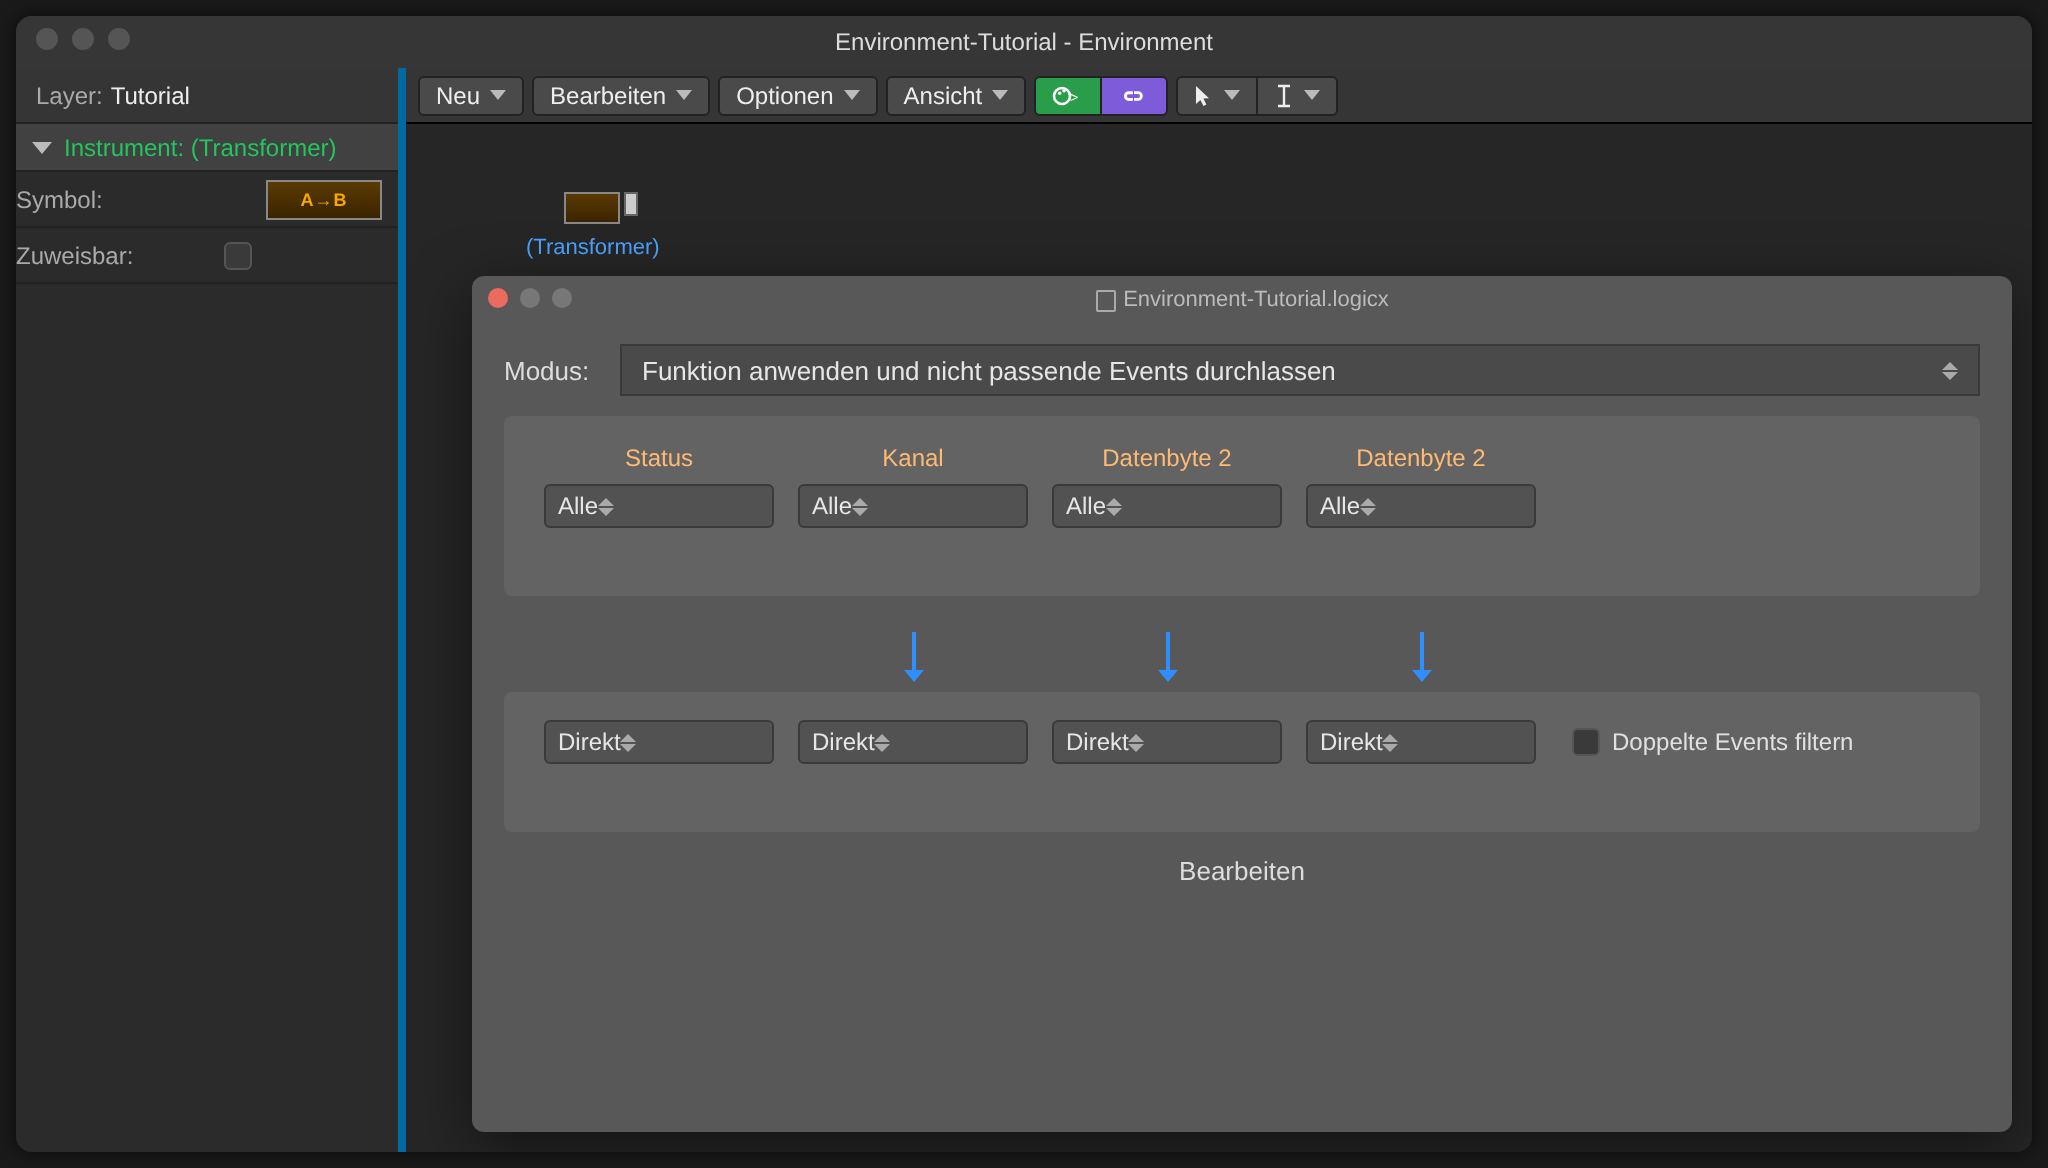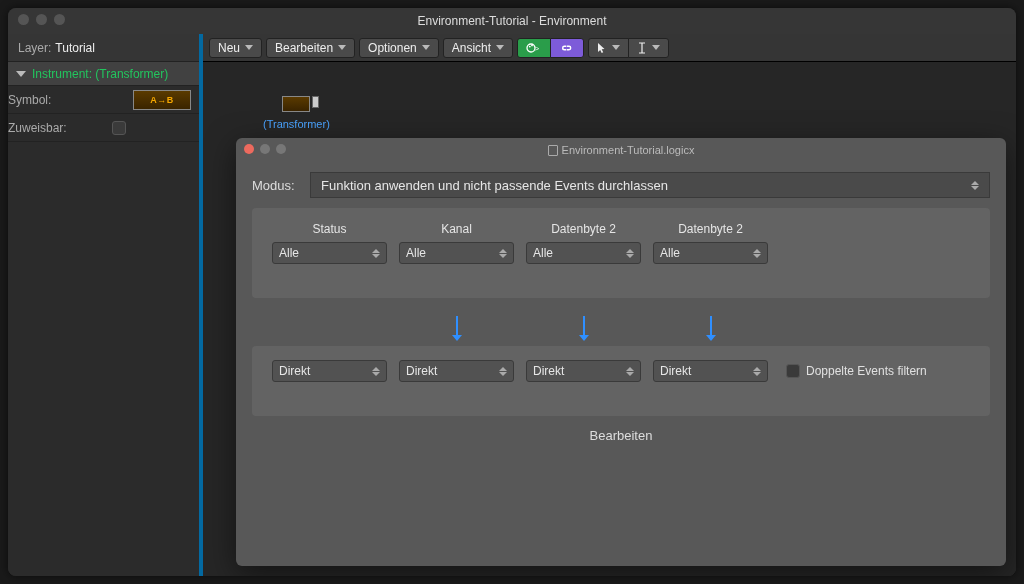--- a/index.html
+++ b/index.html
@@ -44,22 +44,22 @@
   .modus-lbl { color:#ddd; font-size:13px; width:48px; }
   .modus-sel { flex:1; height:26px; background:#4a4a4a; border-radius:0; display:flex; align-items:center; padding:0 10px; justify-content:space-between; color:#e6e6e6; font-size:13px; border:1px solid #3a3a3a; }
   .stepper { display:flex; flex-direction:column; gap:1px; }
   .stepper .up, .stepper .dn { width:0;height:0;border-left:4px solid transparent;border-right:4px solid transparent; }
   .stepper .up { border-bottom:4px solid #aaa; }
   .stepper .dn { border-top:4px solid #aaa; }
   .section-title { text-align:center; color:#ddd; font-size:13px; margin-top:2px; }
   .panel { background:#636363; border-radius:4px; padding:14px 20px 34px 20px; }
   .cols { display:flex; gap:12px; }
   .col { width:115px; display:flex; flex-direction:column; gap:6px; align-items:center; }
-  .col-hdr { color:#e5e5e5; font-size:12px; }
-  .sel { width:115px; height:22px; background:#525252; border:1px solid #3a3a3a; border-radius:3px; display:flex; align-items:center; justify-content:space-between; padding:0 6px; color:#e6e6e6; font-size:12px; }
+  .col-hdr { color:#fdba74; font-size:12px; }
+  .sel { width:115px; height:22px; background:#525252; border:1px solid #3a3a3a; border-radius:3px; display:flex; align-items:center; justify-content:flex-start; padding:0 6px; color:#e6e6e6; font-size:12px; }
   .arrows-row { height:28px; display:flex; gap:12px; padding-left:20px; }
   .arrow-slot { width:115px; display:flex; justify-content:center; align-items:flex-end; }
   .darrow { width:2px; height:20px; background:#2f8fff; position:relative; }
   .darrow::after { content:""; position:absolute; bottom:-5px; left:-4px; width:0;height:0; border-left:5px solid transparent; border-right:5px solid transparent; border-top:6px solid #2f8fff; }
   .ops-row { display:flex; align-items:center; gap:12px; }
   .filter { display:flex; align-items:center; gap:6px; color:#e0e0e0; font-size:12px; margin-left:6px; }
   .doc-ico { display:inline-block; width:10px; height:11px; border:1px solid #aaa; border-radius:1px; margin-right:4px; position:relative; }
 </style>
 </head>
 <body>

